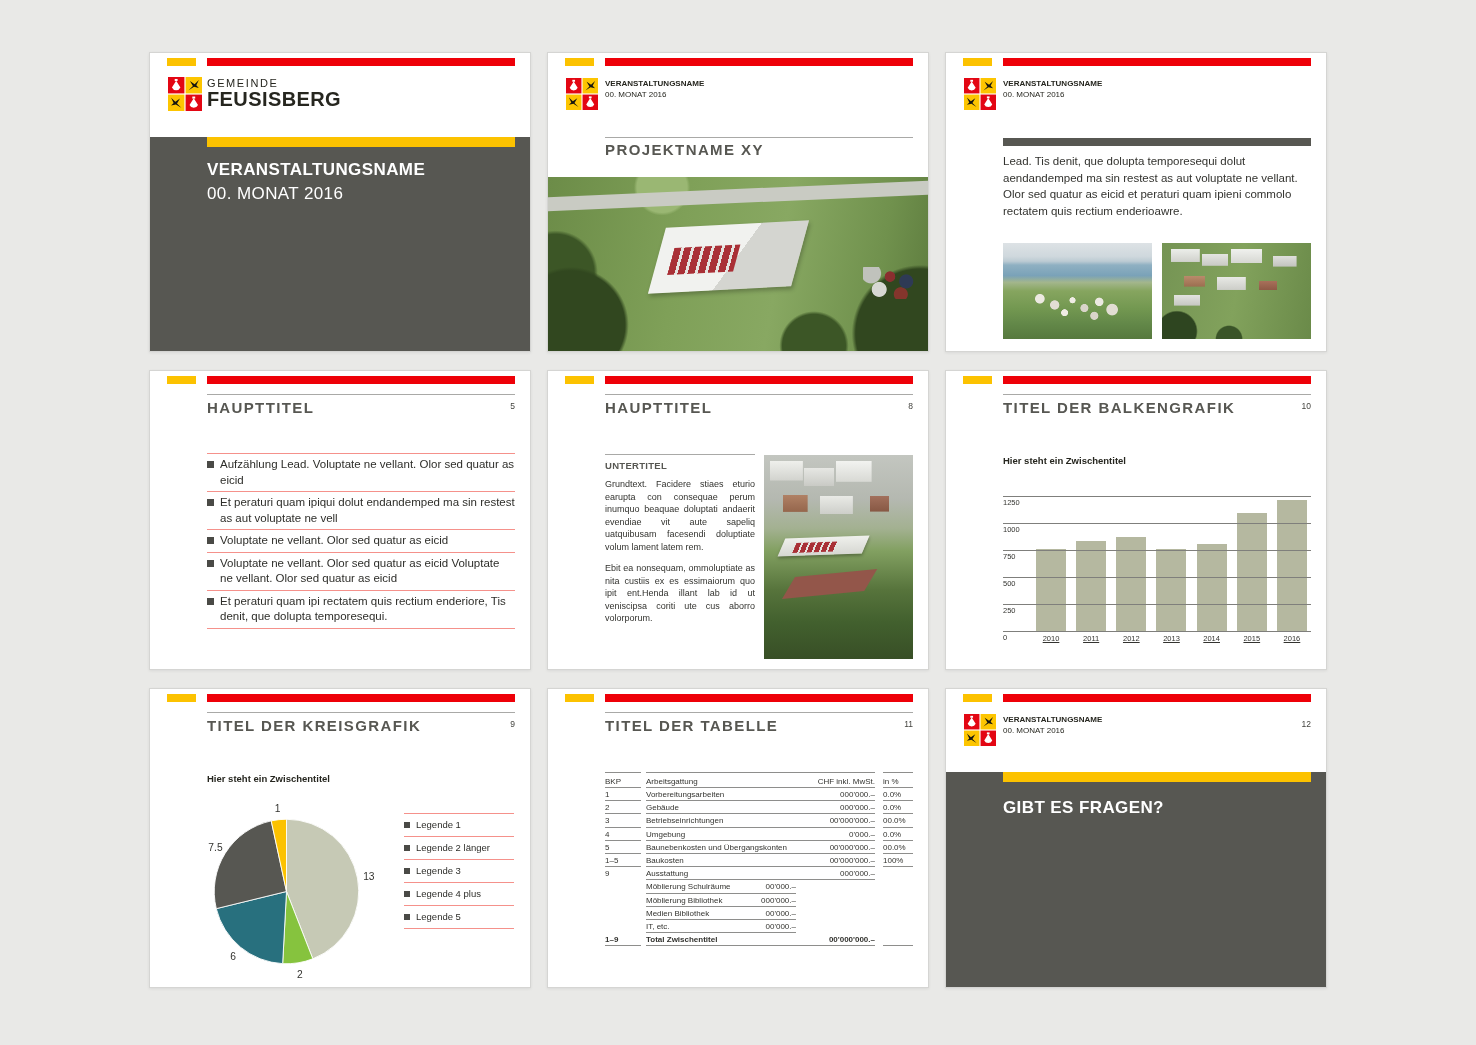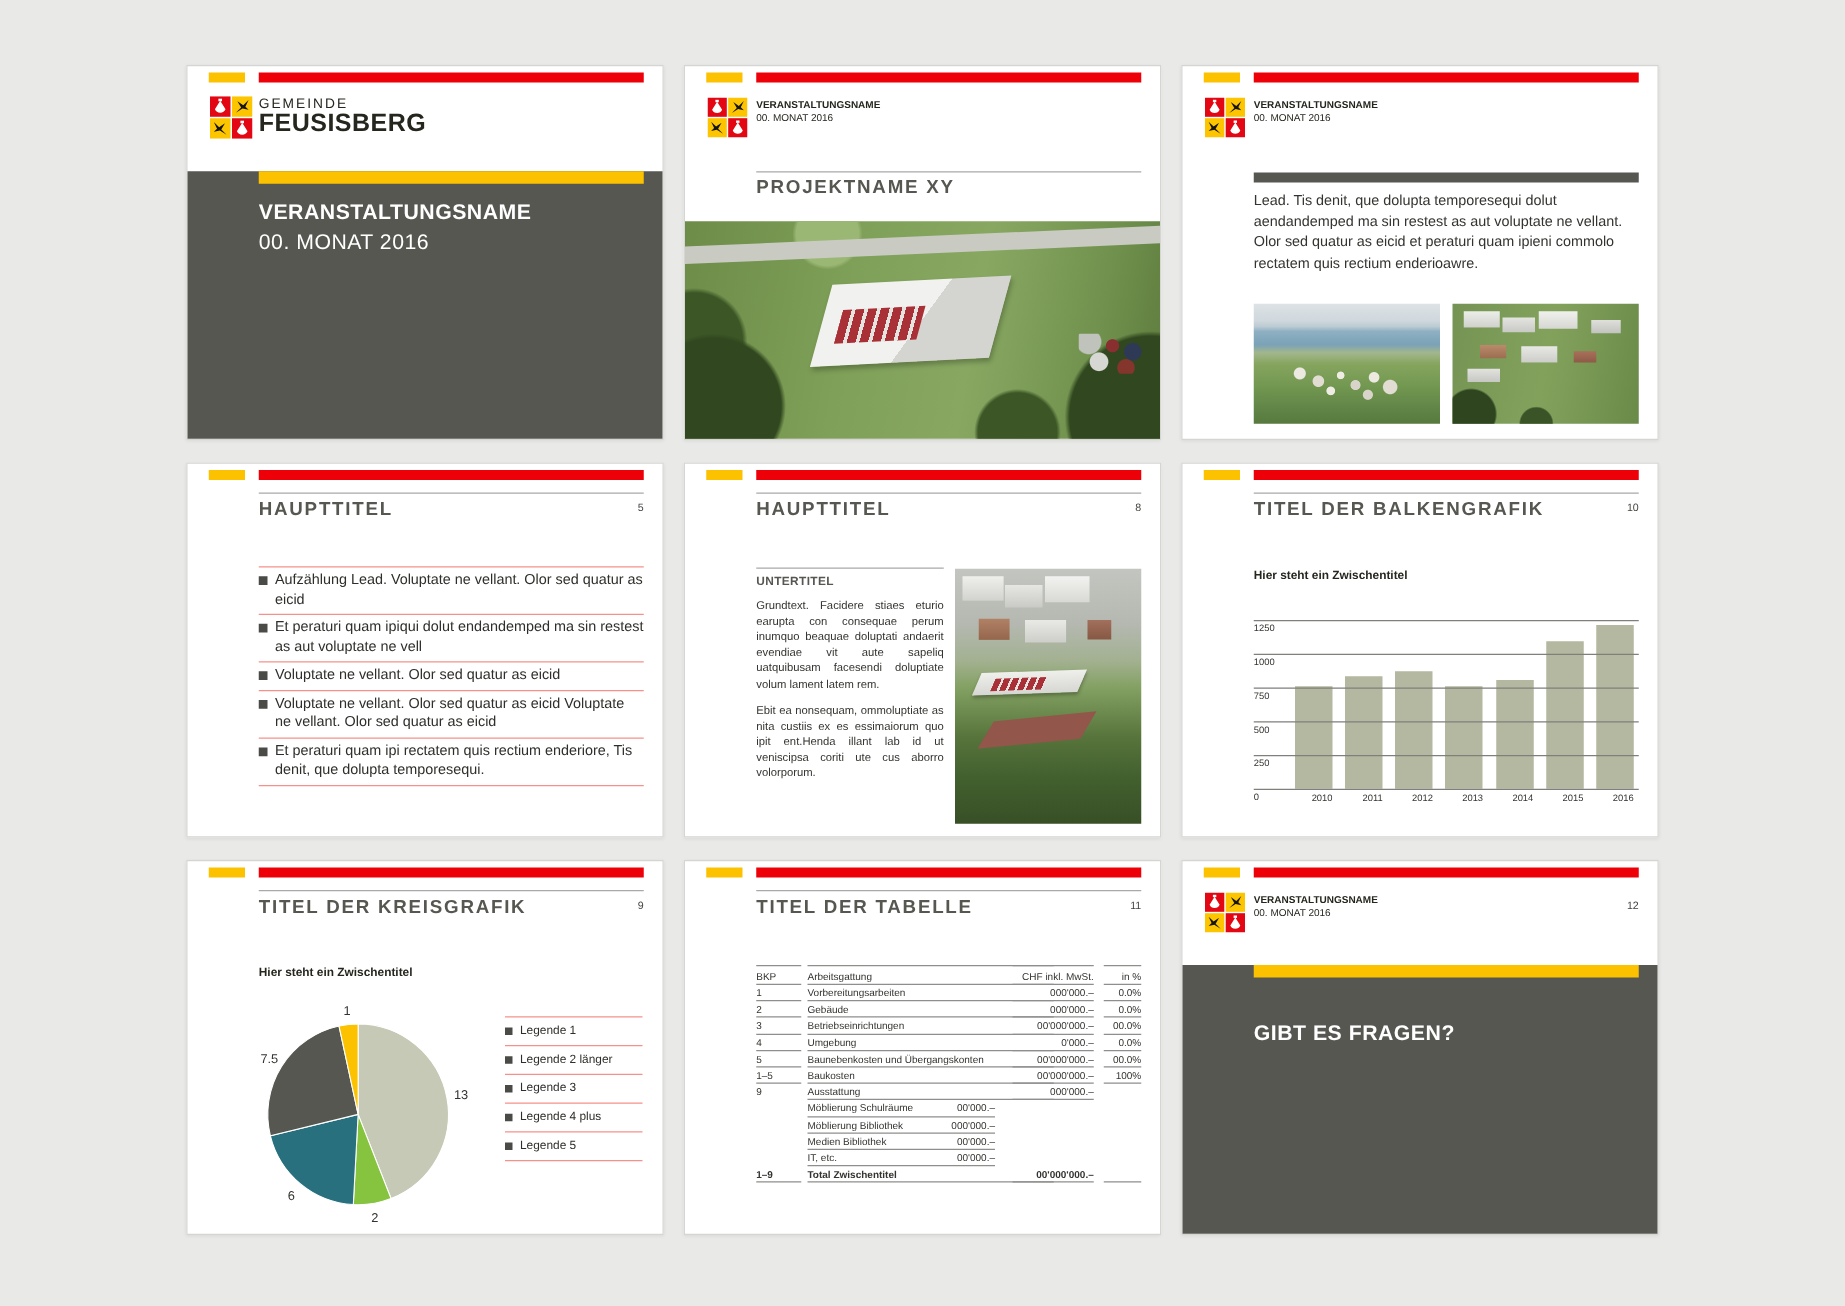--- a/index.html
+++ b/index.html
@@ -26,21 +26,21 @@
   .hrule{position:absolute;left:57px;width:308px;height:1px;background:#a9a9a7;}
   .stitle{position:absolute;left:57px;top:28px;font-size:15px;font-weight:bold;letter-spacing:1.4px;color:#575752;white-space:nowrap;}
   .pagenum{position:absolute;right:15px;top:30px;font-size:8.5px;color:#44443f;}
 
   
   .coverbox{position:absolute;left:0;right:0;top:84px;bottom:0;background:#575752;}
   .coveraccent{position:absolute;left:57px;top:0;width:308px;height:10px;background:#fcc200;}
   .covertitle{position:absolute;left:57px;top:23px;font-size:17px;font-weight:bold;color:#fff;letter-spacing:.4px;}
   .coverdate{position:absolute;left:57px;top:47px;font-size:17px;color:#fff;letter-spacing:.4px;}
   .qbox{position:absolute;left:0;right:0;top:83px;bottom:0;background:#575752;}
-  .qtitle{position:absolute;left:57px;top:26px;font-size:17px;font-weight:bold;color:#fff;letter-spacing:.4px;margin-top:19px;}
+  .qtitle{position:absolute;left:57px;top:26px;font-size:17px;font-weight:bold;color:#fff;letter-spacing:.4px;}
 
   
   .leadbar{position:absolute;left:57px;top:85px;width:308px;height:8px;background:#575752;}
   .leadtext{position:absolute;left:57px;top:100px;width:308px;font-size:11.5px;line-height:16.5px;color:#33332f;}
 
   
   .bullets{position:absolute;left:57px;top:82px;width:308px;border-top:1px solid #f5918b;}
   .bi{position:relative;padding:3px 0 3px 13px;border-bottom:1px solid #f5918b;font-size:11.5px;line-height:15.5px;color:#2e2e2a;}
   .sq{position:absolute;left:0;top:7px;width:7px;height:7px;background:#4a4a46;}
 
@@ -50,37 +50,37 @@
   .grund p{margin:0 0 9px 0;}
 
   
   .zw{position:absolute;left:57px;top:84px;font-size:9.5px;font-weight:bold;color:#26261f;}
   .barplot{position:absolute;left:57px;top:125px;width:308px;height:135px;}
   .gl{position:absolute;left:0;width:100%;height:1px;background:#7f7f7c;z-index:3;}
   .gl-label{position:absolute;left:0;font-size:7.5px;color:#33332f;z-index:4;}
   .bars{position:absolute;left:33px;right:4px;top:0;bottom:0;display:flex;justify-content:space-between;align-items:flex-end;z-index:1;}
   .bar{width:30px;background:#b5b8a0;}
   .barx{position:absolute;left:33px;right:4px;top:138px;display:flex;justify-content:space-between;}
-  .bx{width:30px;text-align:right;font-size:7.5px;color:#33332f;}
+  .bx{width:30px;text-align:center;font-size:7.5px;color:#33332f;text-decoration:underline;}
 
   .pie-svg{position:absolute;left:44px;top:110px;width:185px;height:185px;}
   .legend{position:absolute;left:254px;top:124px;width:110px;border-top:1px solid #f5918b;}
   .li{position:relative;height:22px;line-height:22px;padding-left:12px;border-bottom:1px solid #f5918b;font-size:9.5px;color:#2e2e2a;}
   .li .sq{top:8px;width:6px;height:6px;}
 
   
   .tbl{position:absolute;left:57px;top:83px;width:308px;font-size:8px;color:#33332f;}
   .trow{position:relative;height:13.2px;line-height:13.2px;}
   .thead{height:16px;line-height:17px;}
   .cell{position:absolute;top:0;bottom:0;}
   .cb{left:0;width:36px;}
   .cd{left:41px;width:197px;}
   .cd.subw{width:150px;display:flex;justify-content:space-between;}
   .cc{left:205px;width:65px;text-align:right;}
-  .cp{left:278px;width:30px;text-align:right;}
+  .cp{left:278px;width:30px;}
   .rule-b{border-bottom:1px solid #8e8e8c;}
   .rule-t{border-top:1px solid #8e8e8c;}
   .bold{font-weight:bold;}
 
   
   .photo{position:absolute;overflow:hidden;}
   .photo-hero{left:0;right:0;top:124px;bottom:0;background:
     radial-gradient(circle at 6% 85%, #31471f 0 14%, transparent 15%),
     radial-gradient(circle at 2% 55%, #3c5626 0 10%, transparent 11%),
     radial-gradient(circle at 98% 90%, #31471f 0 16%, transparent 17%),

